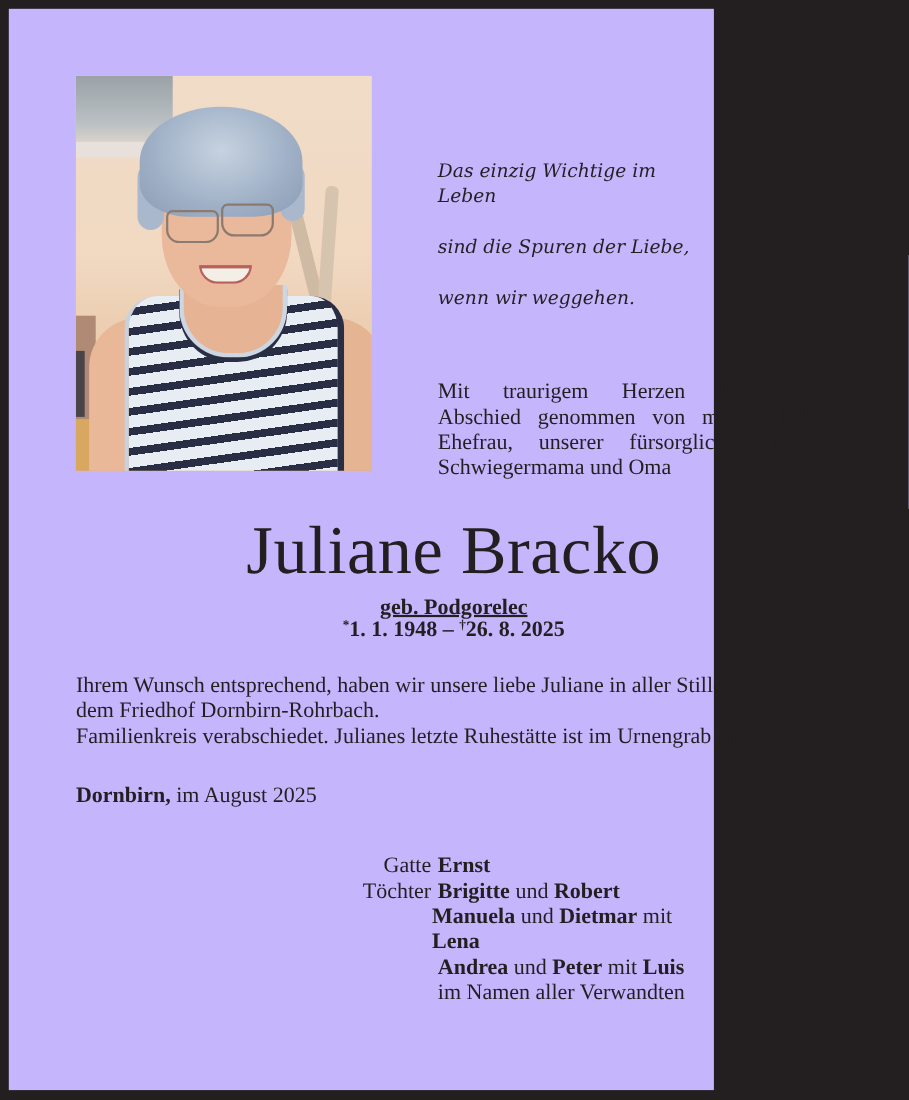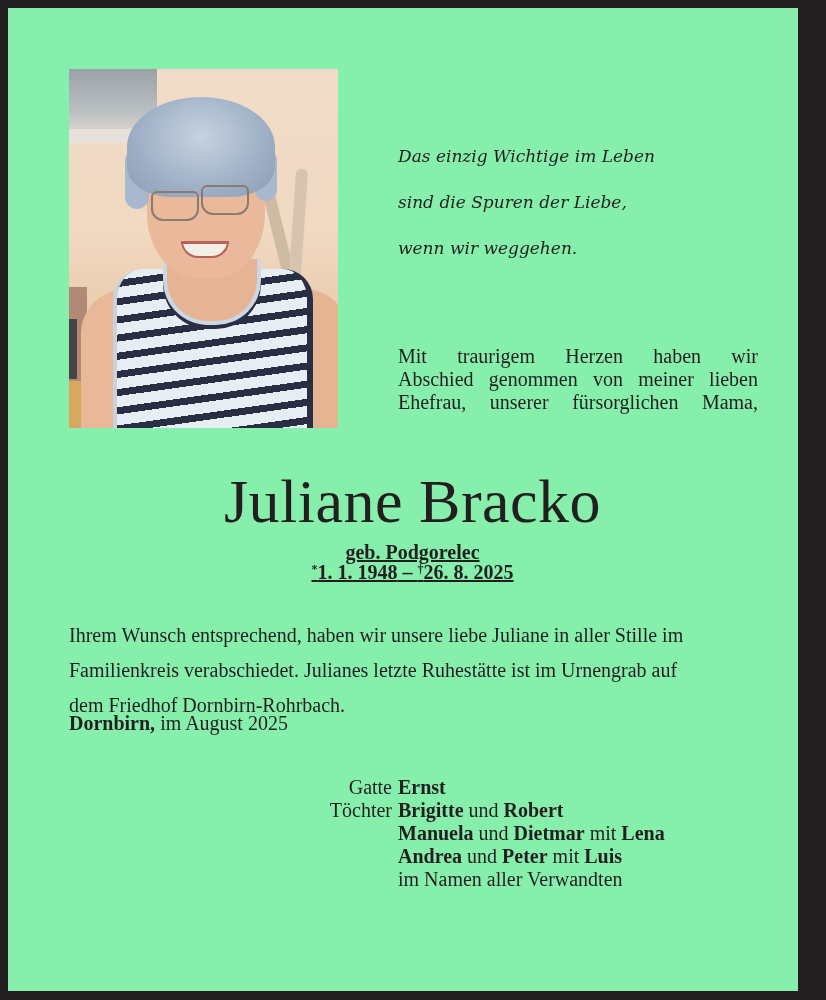--- a/index.html
+++ b/index.html
@@ -7,22 +7,22 @@
     width: 826px; height: 1000px;
     background: #231f20;
     position: relative;
     overflow: hidden;
     font-family: "DejaVu Serif", "Liberation Serif", serif;
     color: #231f20;
   }
   .page {
     position: absolute;
     left: 8px; top: 8px;
-    width: 790px; height: 983px;
-    background: #86efac;
+    width: 641px; height: 983px;
+    background: #c4b5fd;
   }
   .abs { position: absolute; }
 
   
   .photo {
     left: 61px; top: 61px;
     width: 269px; height: 359px;
     overflow: hidden;
     background: linear-gradient(180deg, #f0dcc8 0%, #f1d9c2 45%, #e9c8a8 75%, #d9b08a 100%);
   }
@@ -112,29 +112,29 @@
     letter-spacing: 0.5px;
   }
   .birthname, .dates {
     left: 0; width: 809px;
     text-align: center;
     font-family: "Liberation Serif", "DejaVu Serif", serif;
     font-weight: bold;
     font-size: 20px; line-height: 23px;
   }
   .birthname { top: 533px; text-decoration: underline; }
-  .dates { top: 553px; text-decoration: underline; }
+  .dates { top: 553px; }
   .dates sup { font-size: 12px; vertical-align: 6px; line-height: 0; }
 
   .para {
     left: 61px; top: 604px; width: 700px;
     font-family: "Liberation Serif", "DejaVu Serif", serif;
     font-size: 20px; line-height: 23px;
   }
-  .para .line { display: block; white-space: nowrap; margin-top: 12px; }
+  .para .line { display: block; white-space: nowrap; }
 
   .place {
     left: 61px; top: 704px;
     font-family: "Liberation Serif", "DejaVu Serif", serif;
     font-size: 20px; line-height: 23px;
   }
   .place b { font-weight: bold; }
 
   .mourners {
     left: 250px; top: 768px;
@@ -175,32 +175,33 @@
   <div class="abs quote">
     <div>Das einzig Wichtige im Leben</div>
     <div>sind die Spuren der Liebe,</div>
     <div>wenn wir weggehen.</div>
   </div>
 
   <div class="abs intro">
     <span class="line">Mit traurigem Herzen haben wir</span>
     <span class="line">Abschied genommen von meiner lieben</span>
     <span class="line">Ehefrau, unserer fürsorglichen Mama,</span>
+    <span class="line last">Schwiegermama und Oma</span>
   </div>
 
   <div class="abs name">Juliane Bracko</div>
   <div class="abs birthname">geb. Podgorelec</div>
   <div class="abs dates">
     <sup>*</sup><span>1. 1. 1948</span><span> – </span><sup>†</sup><span>26. 8. 2025</span>
   </div>
 
   <div class="abs para">
     <span class="line">Ihrem Wunsch entsprechend, haben wir unsere liebe Juliane in aller Stille im</span>
+    <span class="line">dem Friedhof Dornbirn-Rohrbach.</span>
     <span class="line">Familienkreis verabschiedet. Julianes letzte Ruhestätte ist im Urnengrab auf</span>
-    <span class="line">dem Friedhof Dornbirn-Rohrbach.</span>
   </div>
 
   <div class="abs place">
     <b>Dornbirn,</b><span> im August 2025</span>
   </div>
 
   <div class="abs mourners">
     <div id="mourner-rows">
         <div class="mrow">
           <span class="lbl">Gatte</span>

